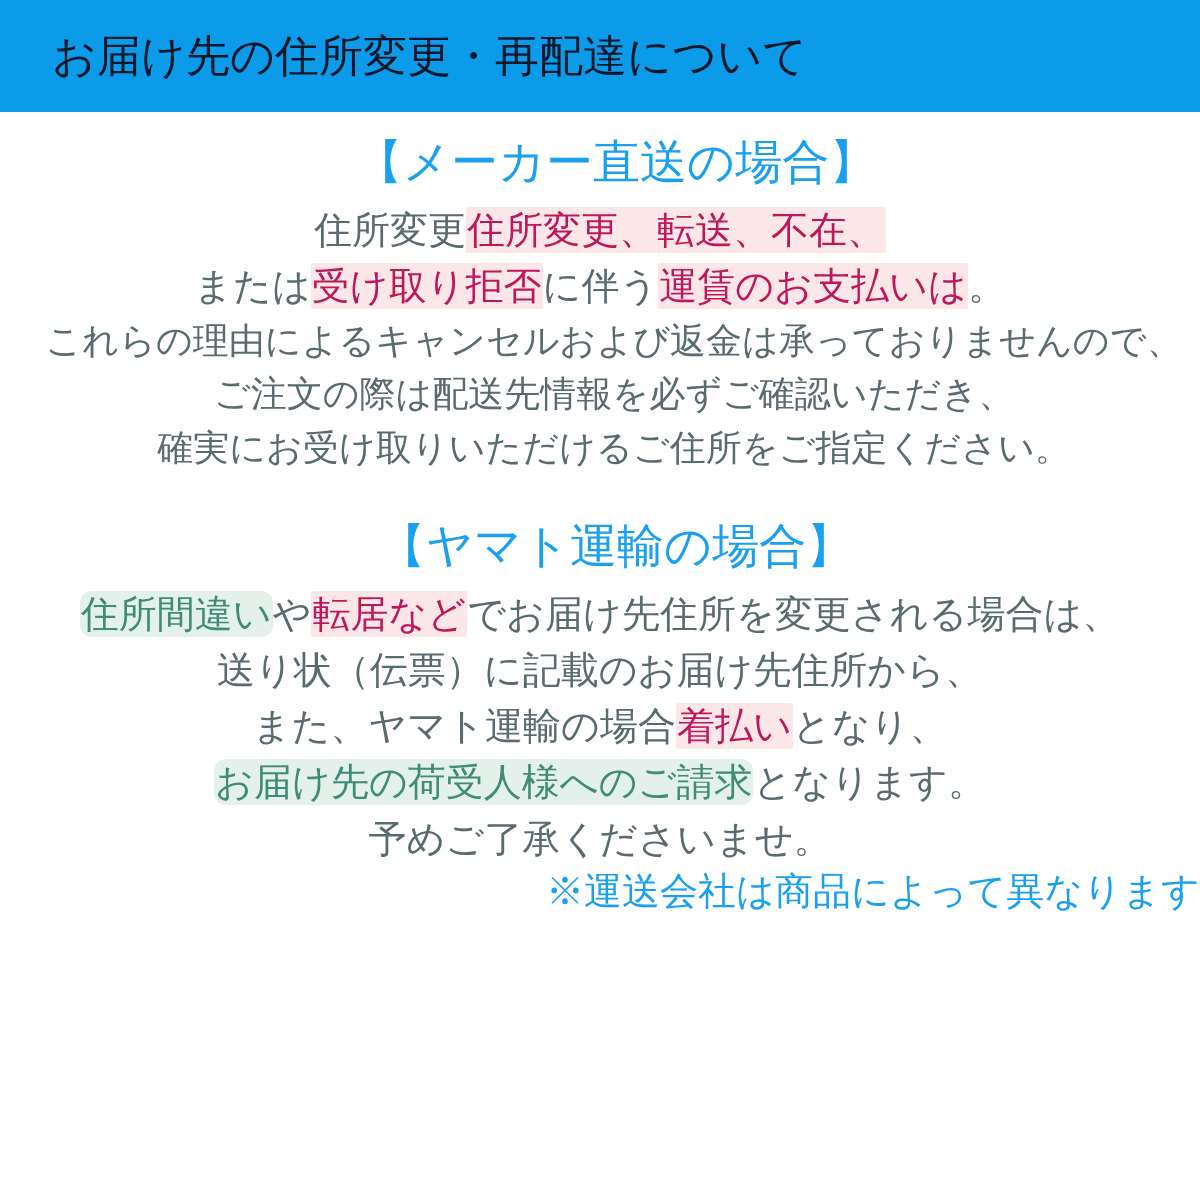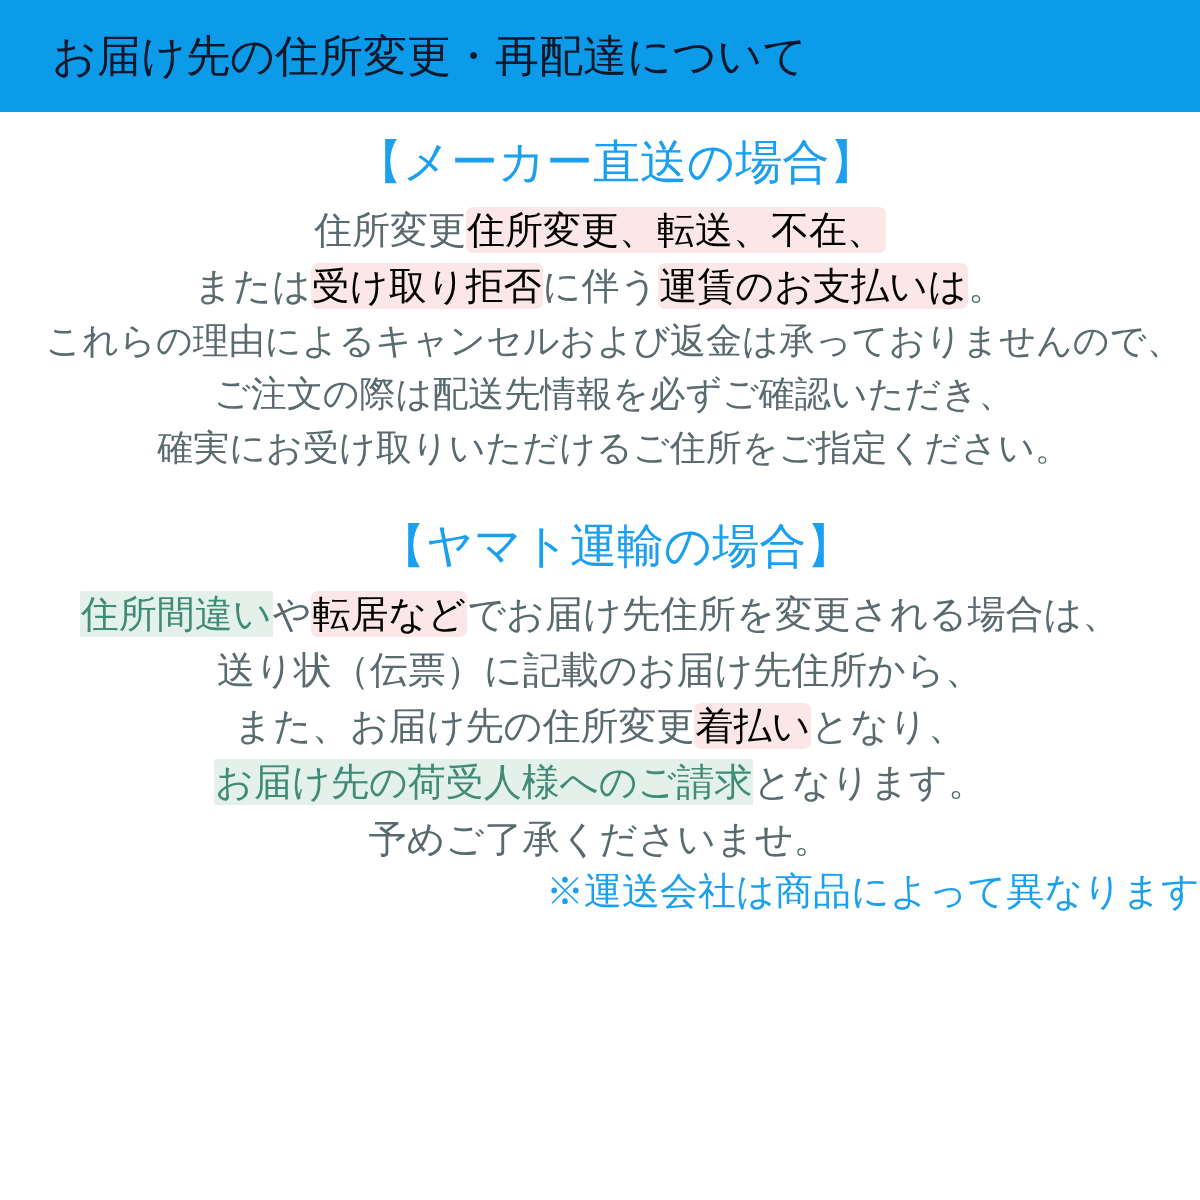--- a/index.html
+++ b/index.html
@@ -66,27 +66,27 @@
   }
   .line {
     display: block;
     white-space: nowrap;
   }
   
   .hl-green {
     background: #E4F0EA;
     color: #3F8B78;
     padding: 2px 1px;
-    border-radius: 2px;
+    border-radius: 12px;
   }
   .hl-pink-green {
     background: #FBE7E7;
-    color: #000000;
+    color: #be185d;
     padding: 2px 1px;
-    border-radius: 7px;
+    border-radius: 2px;
   }
   .blue-note {
     color: #1BA0EF;
     font-size: 38px;
     text-align: right;
     line-height: 1.3;
     white-space: nowrap;
   }
   .spacer-md { height: 22px; }
 </style>
@@ -124,21 +124,21 @@
 
     <div class="section">
       <div class="section-heading">【ヤマト運輸の場合】</div>
 
       <div class="para">
         <span class="line">
           <span class="hl-green">住所間違い</span><span>や</span><span class="hl-pink-green">転居など</span><span>でお届け先住所を変更される場合は、</span>
         </span>
         <span class="line">送り状（伝票）に記載のお届け先住所から、</span>
         <span class="line">
-          <span>また、お届け先の住所変更</span><span class="hl-pink-green">着払い</span><span>となり、</span>
+          <span>また、ヤマト運輸の場合</span><span class="hl-pink-green">着払い</span><span>となり、</span>
         </span>
         <span class="line">
           <span class="hl-green">お届け先の荷受人様へのご請求</span><span>となります。</span>
         </span>
         <span class="line">予めご了承くださいませ。</span>
       </div>
 
       <div class="blue-note">※運送会社は商品によって異なります</div>
     </div>
 

